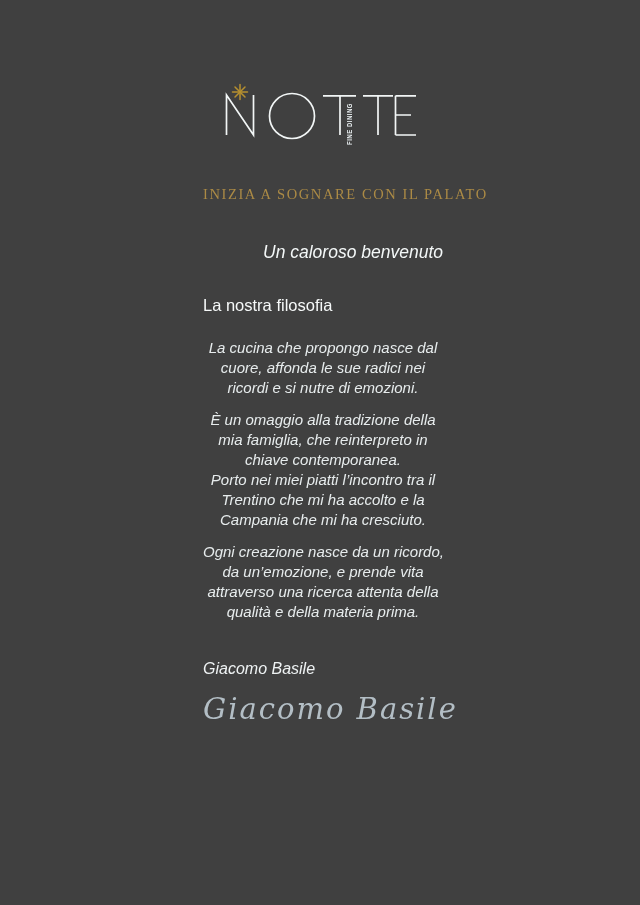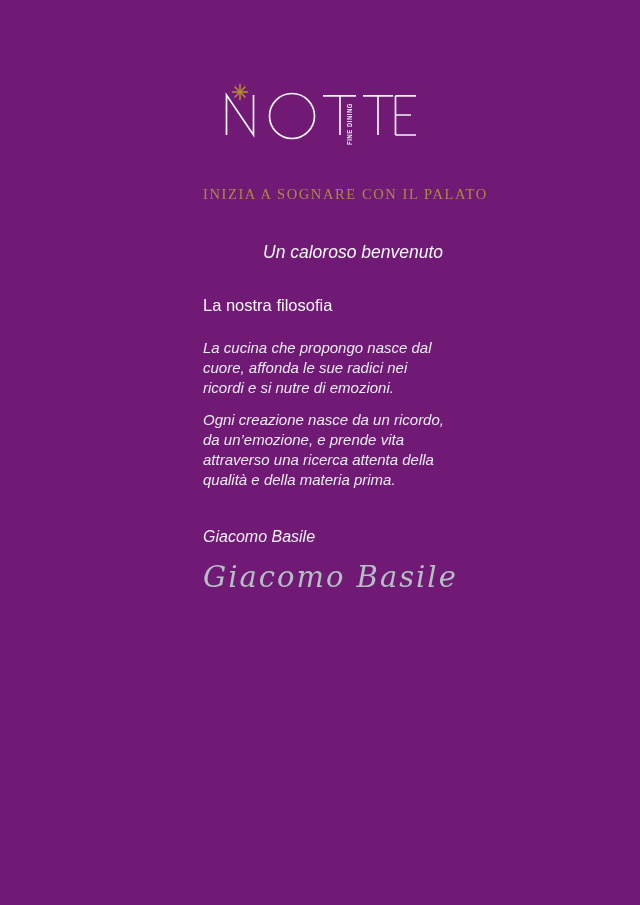--- a/index.html
+++ b/index.html
@@ -4,21 +4,21 @@
 <style>
   html, body {
     margin: 0;
     padding: 0;
     background: #032a39;
   }
   .page {
     position: relative;
     width: 640px;
     height: 905px;
-    background: #701a75;
+    background: #404040;
     overflow: hidden;
     font-family: "Liberation Sans", sans-serif;
   }
   .content {
     width: 240px;
     margin: 0 auto;
     padding-top: 73px;
     transform: translateX(3px);
   }
   
@@ -73,20 +73,21 @@
     font-size: 16.5px;
     color: #f6f9f9;
   }
   .philosophy p {
     margin: 0 0 12px 0;
     font-style: italic;
     font-size: 15px;
     line-height: 20px;
     color: #e7eced;
     white-space: pre;
+    text-align: center;
   }
   .philosophy p:first-of-type {
     margin-top: 23px;
   }
   
   .chef-name {
     margin-top: 38px;
     font-style: italic;
     font-size: 16px;
     color: #eef2f3;
@@ -127,20 +128,26 @@
 
     <div class="tagline">INIZIA A SOGNARE CON IL PALATO</div>
 
     <div class="welcome">Un caloroso benvenuto</div>
 
     <div class="philosophy">
       <div class="philosophy-heading">La nostra filosofia</div>
       <p>La cucina che propongo nasce dal
 cuore, affonda le sue radici nei
 ricordi e si nutre di emozioni.</p>
+      <p>È un omaggio alla tradizione della
+mia famiglia, che reinterpreto in
+chiave contemporanea.
+Porto nei miei piatti l’incontro tra il
+Trentino che mi ha accolto e la
+Campania che mi ha cresciuto.</p>
       <p>Ogni creazione nasce da un ricordo,
 da un’emozione, e prende vita
 attraverso una ricerca attenta della
 qualità e della materia prima.</p>
     </div>
 
     <div class="chef-name">Giacomo Basile</div>
     <div class="chef-signature">Giacomo Basile</div>
 
   </div>

